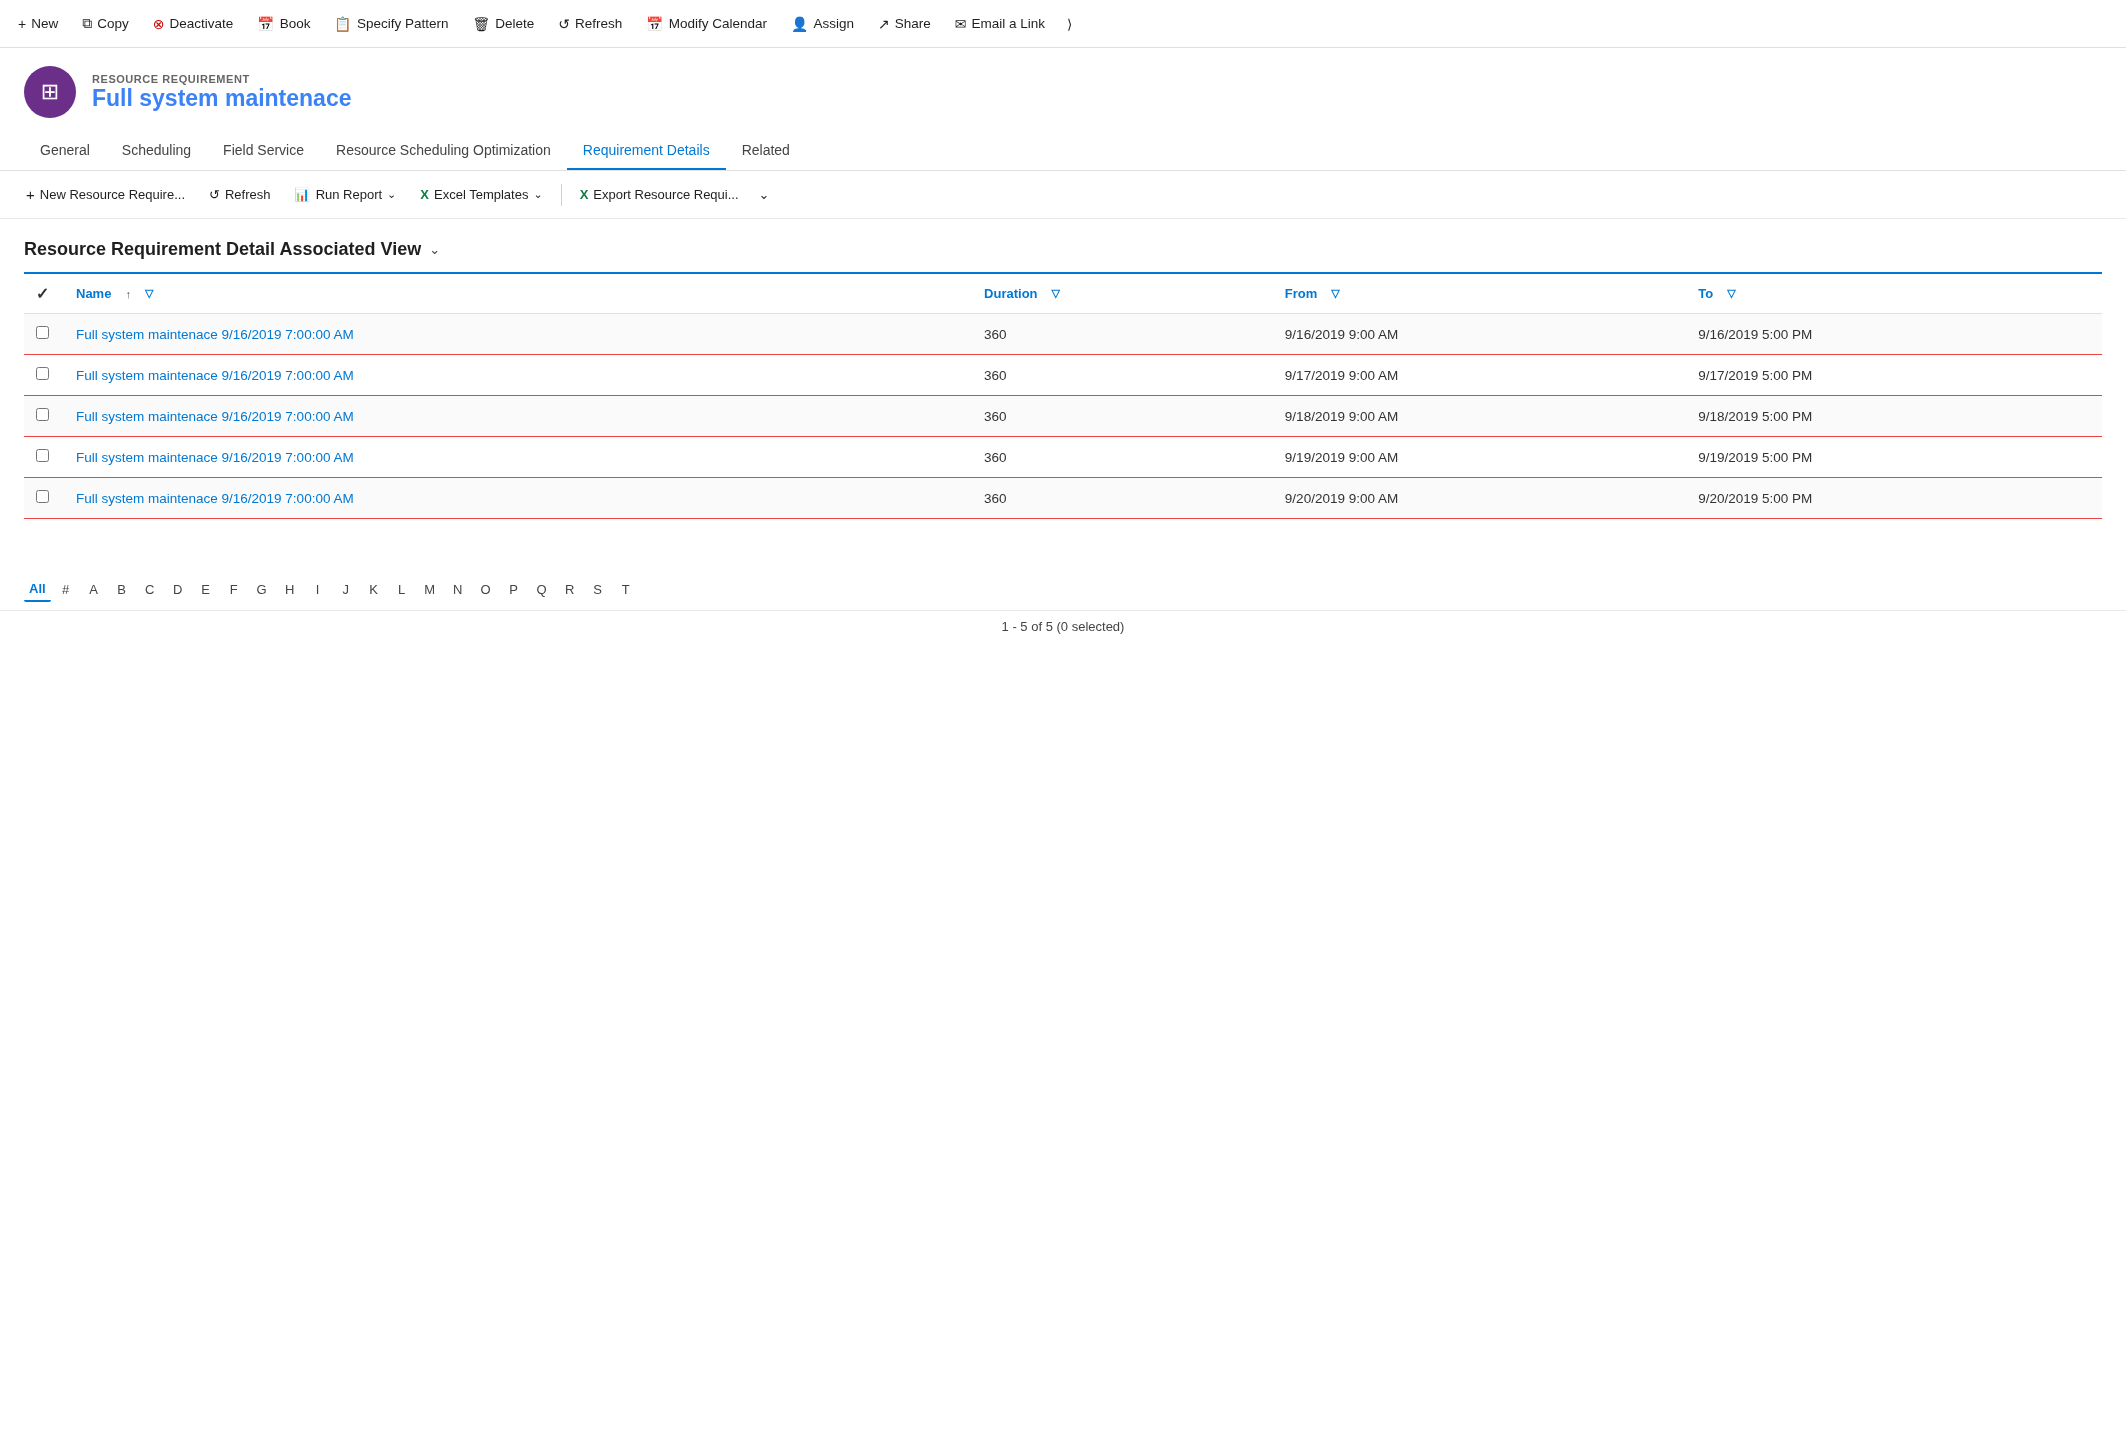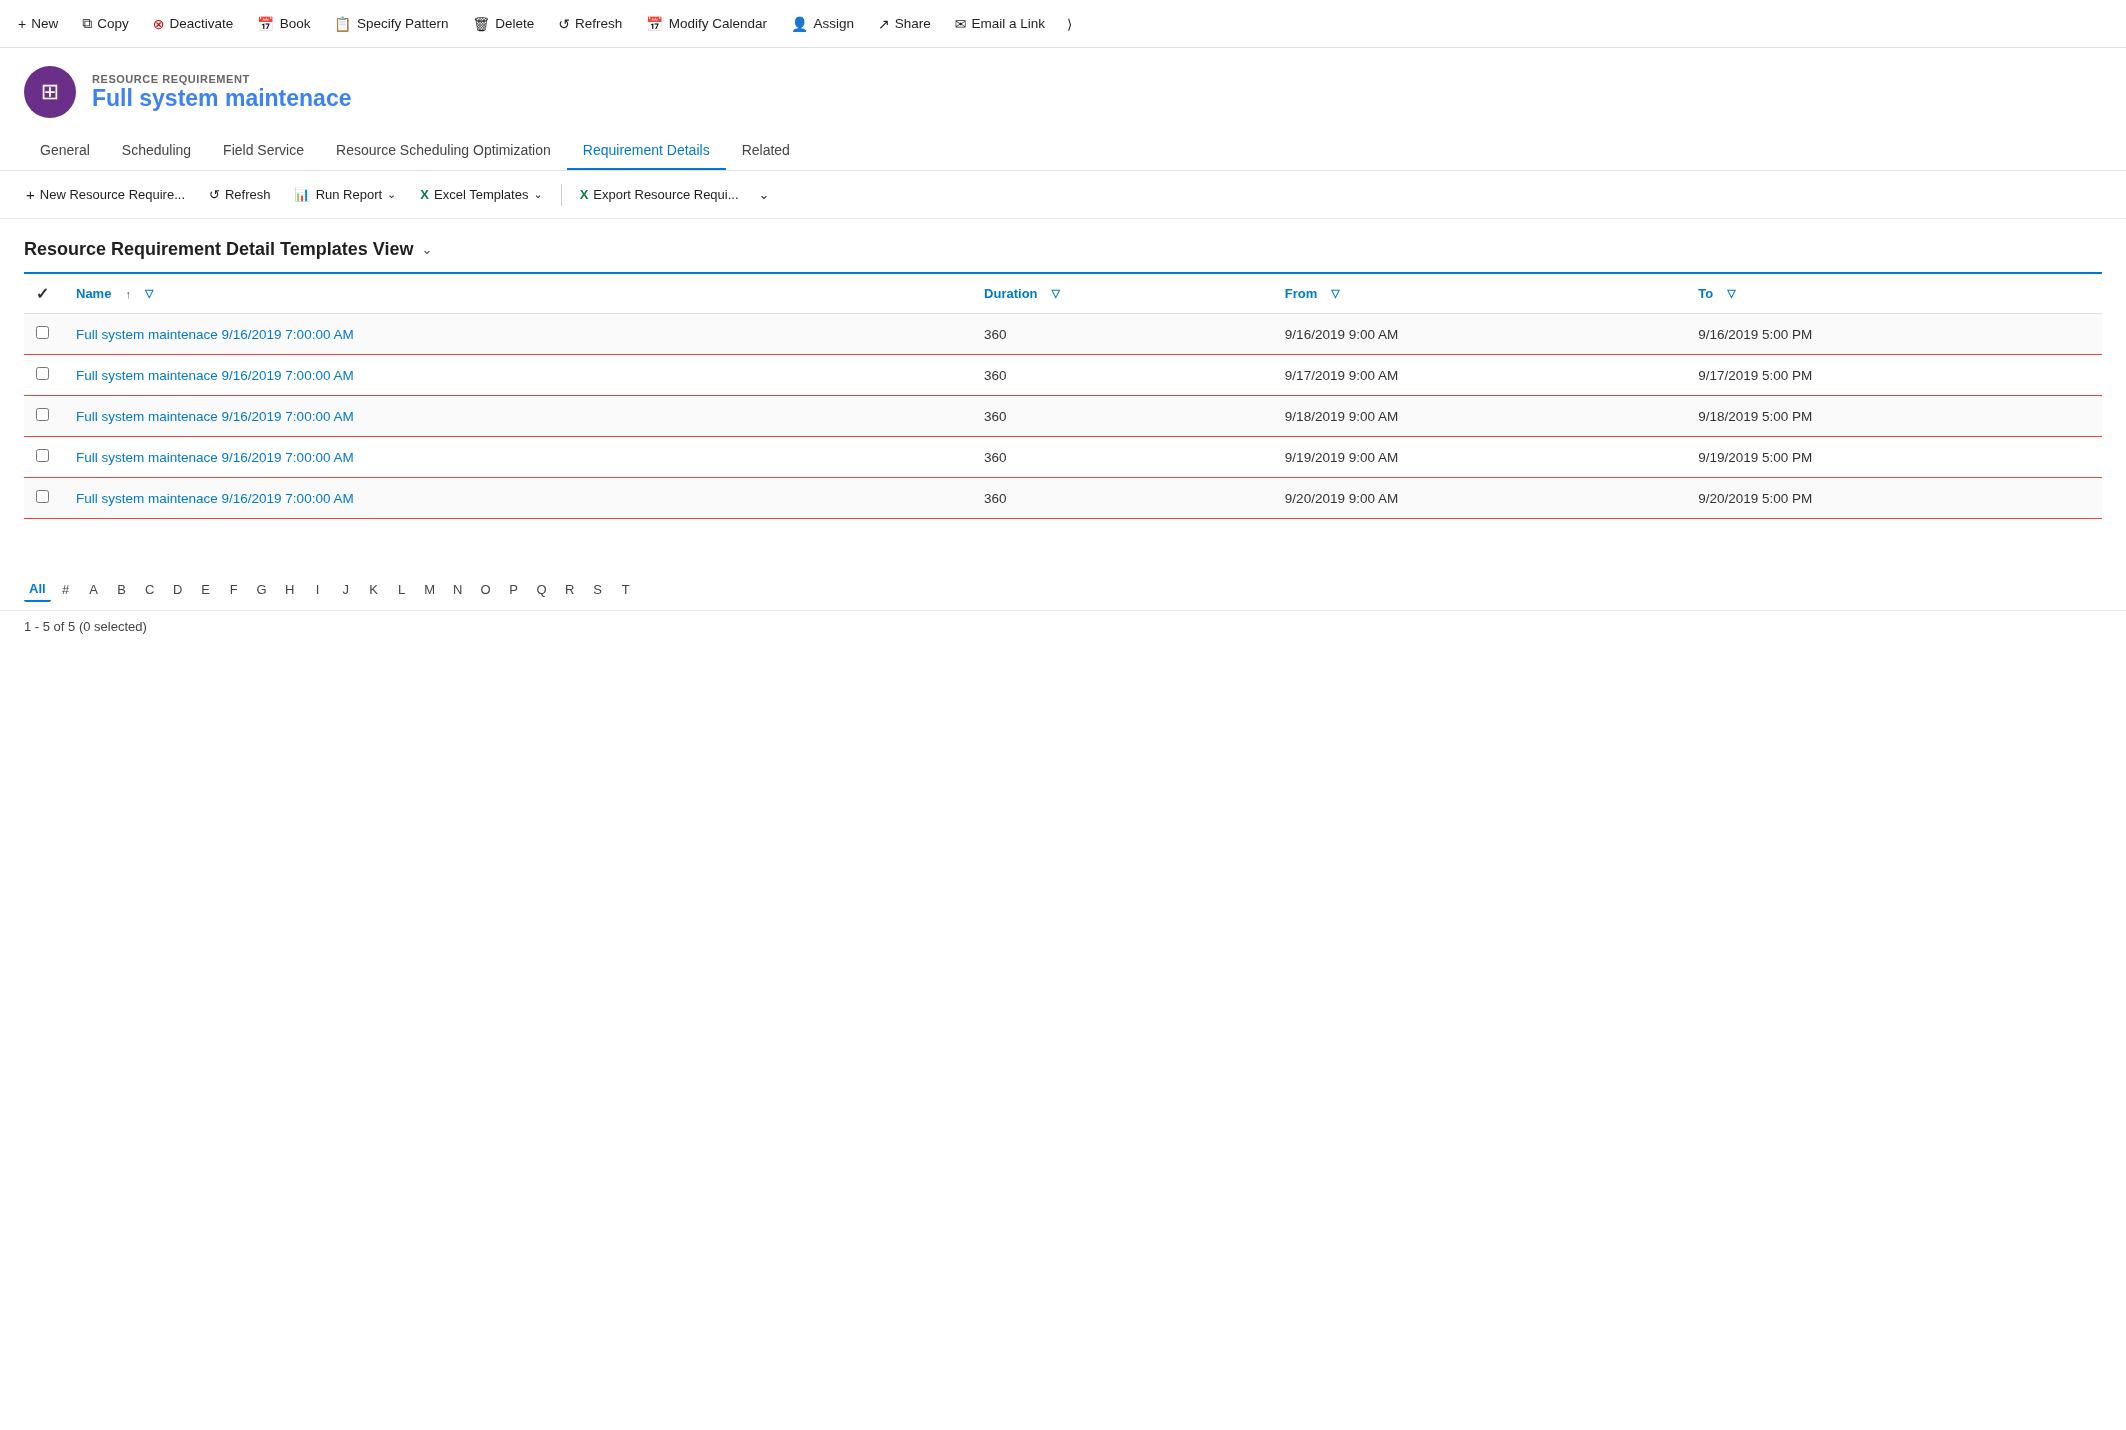--- a/index.html
+++ b/index.html
@@ -200,20 +200,21 @@
       font-weight: 700;
       border-bottom: 2px solid #0078d4;
     }
 
     
     .status-bar {
       padding: 8px 24px;
       font-size: 13px;
       color: #444;
       border-top: 1px solid #e8e8e8;
+      text-align: center;
     }
 
     .check-icon { font-size: 16px; font-weight: 700; }
   </style>
 </head>
 <body>
 
 <div class="toolbar">
 
   <button class="toolbar-btn">
@@ -318,21 +319,21 @@
   <button class="sub-btn">
     <span style="color:#107c41; font-weight:700;">X</span>
     <span>Export Resource Requi...</span>
   </button>
   <button class="sub-btn" style="padding:5px 6px;">
     <span>⌄</span>
   </button>
 </div>
 
 <div class="view-title-area">
-  <span class="view-title">Resource Requirement Detail Templates View</span>
+  <span class="view-title">Resource Requirement Detail Associated View</span>
   <span class="view-title-chevron">⌄</span>
 </div>
 
 <div class="table-container">
   <table class="data-table">
     <thead>
       <tr>
         <th class="check-col">
           <span class="check-icon">✓</span>
         </th>

